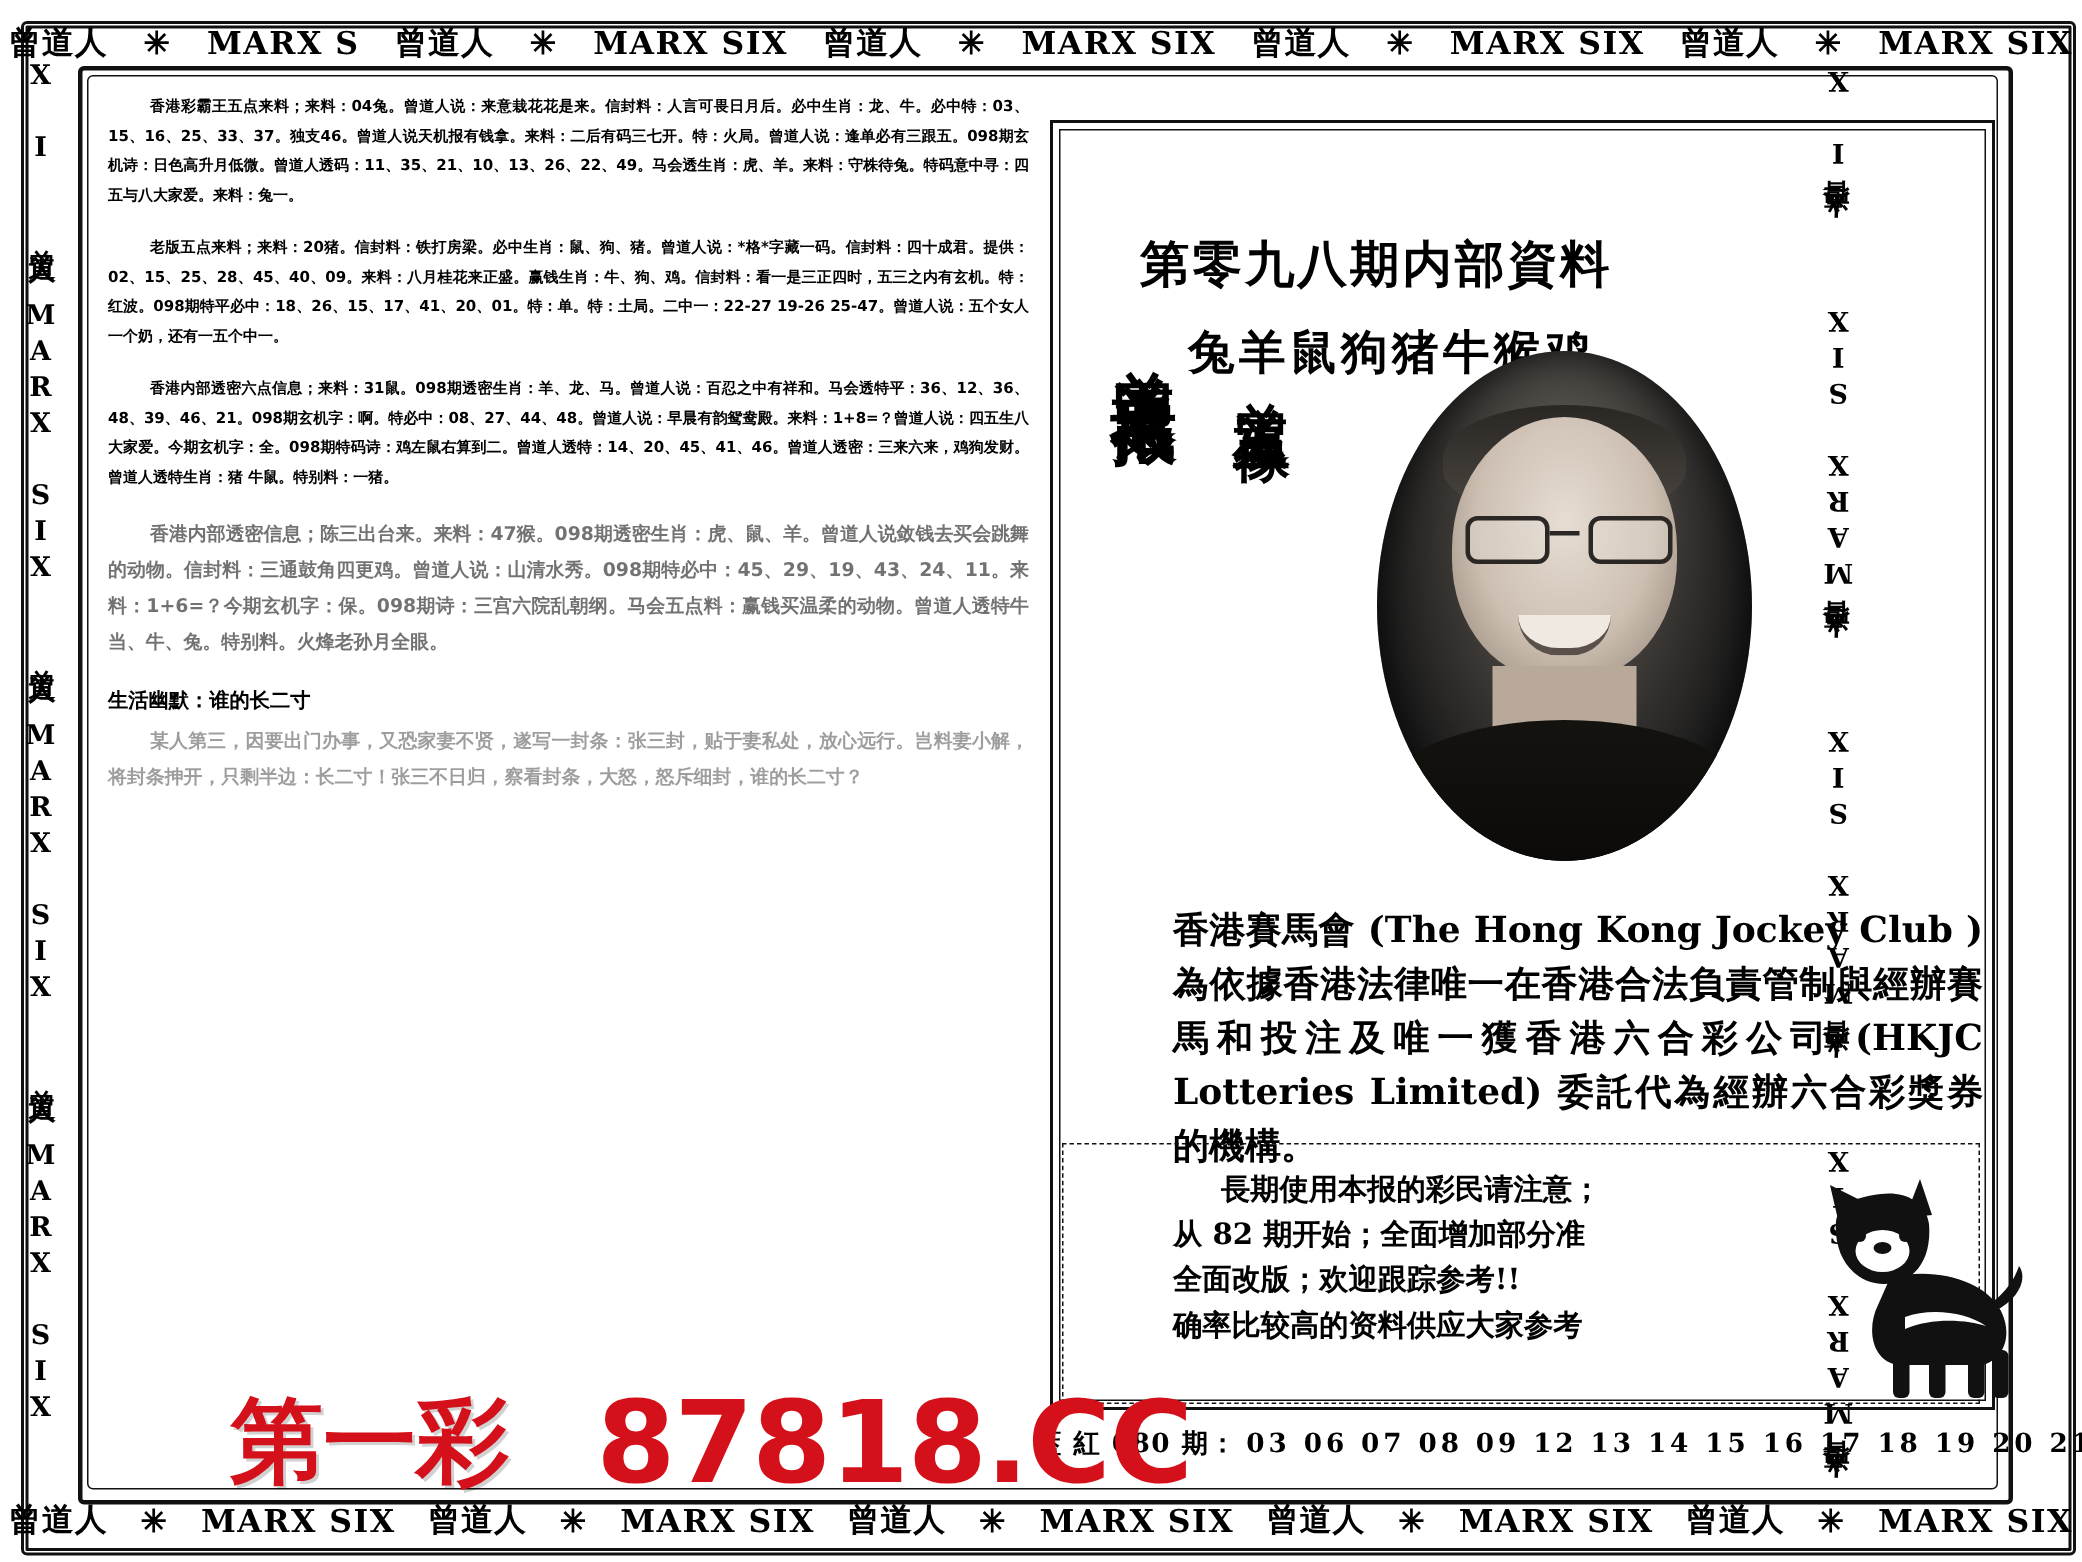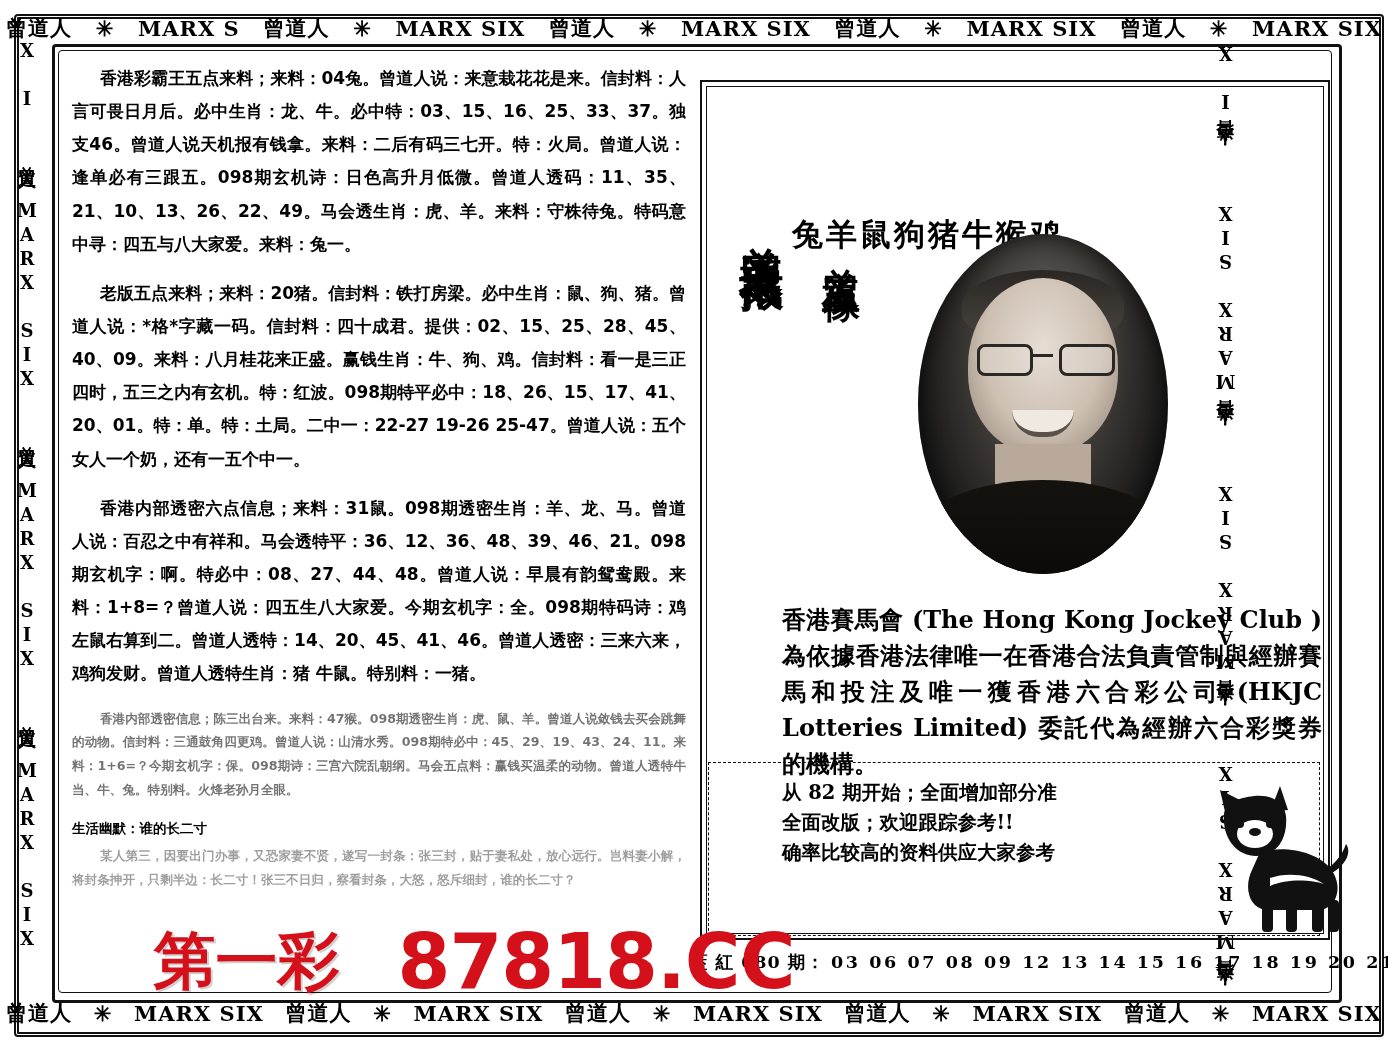--- a/index.html
+++ b/index.html
@@ -40,21 +40,21 @@
   .rope.inner{left:52px;top:44px;width:1284px;height:953px;border:3px solid #111;}
   .rope.inner2{left:58px;top:50px;width:1272px;height:941px;border:1px solid #111;}
 
   
   .leftcol{
     position:absolute;left:72px;top:62px;width:614px;height:900px;
     font-family:"DejaVu Sans","Liberation Sans",sans-serif;
     color:#000;
   }
   .para{
-    font-size:17px;line-height:1.95;text-align:justify;
+    font-size:10px;line-height:1.95;text-align:justify;
     margin:0 0 16px 0;text-indent:28px;font-weight:bold;
   }
   .para.small{font-size:12.6px;line-height:1.9;}
   .jokeTitle{font-size:13.5px;font-weight:bold;margin:18px 0 6px 0;}
   .fade{opacity:.55;}
   .fade2{opacity:.38;}
 
   
   .rightpanel{
     position:absolute;left:700px;top:62px;width:630px;height:900px;
@@ -251,40 +251,42 @@
     <p class="para">老版五点来料；来料：20猪。信封料：铁打房梁。必中生肖：鼠、狗、猪。曾道人说：*格*字藏一码。信封料：四十成君。提供：02、15、25、28、45、40、09。来料：八月桂花来正盛。赢钱生肖：牛、狗、鸡。信封料：看一是三正四时，五三之内有玄机。特：红波。098期特平必中：18、26、15、17、41、20、01。特：单。特：土局。二中一：22-27 19-26 25-47。曾道人说：五个女人一个奶，还有一五个中一。</p>
     <p class="para">香港内部透密六点信息；来料：31鼠。098期透密生肖：羊、龙、马。曾道人说：百忍之中有祥和。马会透特平：36、12、36、48、39、46、21。098期玄机字：啊。特必中：08、27、44、48。曾道人说：早晨有韵鸳鸯殿。来料：1+8=？曾道人说：四五生八大家爱。今期玄机字：全。098期特码诗：鸡左鼠右算到二。曾道人透特：14、20、45、41、46。曾道人透密：三来六来，鸡狗发财。曾道人透特生肖：猪 牛鼠。特别料：一猪。</p>
     <p class="para small fade">香港内部透密信息；陈三出台来。来料：47猴。098期透密生肖：虎、鼠、羊。曾道人说敛钱去买会跳舞的动物。信封料：三通鼓角四更鸡。曾道人说：山清水秀。098期特必中：45、29、19、43、24、11。来料：1+6=？今期玄机字：保。098期诗：三宫六院乱朝纲。马会五点料：赢钱买温柔的动物。曾道人透特牛当、牛、兔。特别料。火烽老孙月全眼。</p>
     <div class="jokeTitle">生活幽默：谁的长二寸</div>
     <p class="para small fade2">某人第三，因要出门办事，又恐家妻不贤，遂写一封条：张三封，贴于妻私处，放心远行。岂料妻小解，将封条抻开，只剩半边：长二寸！张三不日归，察看封条，大怒，怒斥细封，谁的长二寸？</p>
   </div>
 
   <div class="rightpanel">
     <div class="rp-frame"></div>
 
+    <div class="issue-title">第零九八期内部資料</div>
     <div class="zodiac-line">兔羊鼠狗猪牛猴鸡</div>
 
     <div class="vtitle">曾道人老鼠报</div>
     <div class="vtitle2">曾道人玉像</div>
 
     <div class="portrait">
       <div class="hair"></div>
       <div class="head"></div>
       <div class="glass glassL"></div>
       <div class="glass glassR"></div>
       <div class="bridge"></div>
       <div class="mouth"></div>
       <div class="neck"></div>
       <div class="shirt"></div>
     </div>
 
     <div class="jockey">香港賽馬會 (The Hong Kong Jockey Club )為依據香港法律唯一在香港合法負責管制與經辦賽馬和投注及唯一獲香港六合彩公司 (HKJC Lotteries Limited) 委託代為經辦六合彩獎券的機構。</div>
 
     <div class="notice-box"></div>
     <div class="notice">
+      <div class="ind">長期使用本报的彩民请注意；</div>
       <div>从 82 期开始；全面增加部分准</div>
       <div>全面改版；欢迎跟踪参考!!</div>
       <div>确率比较高的资料供应大家参考</div>
     </div>
 
     <svg class="dog" viewBox="0 0 160 160">
       <path d="M26 34 L20 8 L44 20 Z" fill="#111"></path>
       <path d="M70 30 L80 4 L88 28 Z" fill="#111"></path>
       <path d="M24 32 C22 58 38 74 56 74 C76 74 88 58 86 34 C84 18 68 12 54 14 C38 16 26 20 24 32 Z" fill="#111"></path>
       <ellipse cx="55" cy="52" rx="18" ry="14" fill="#fff"></ellipse>

